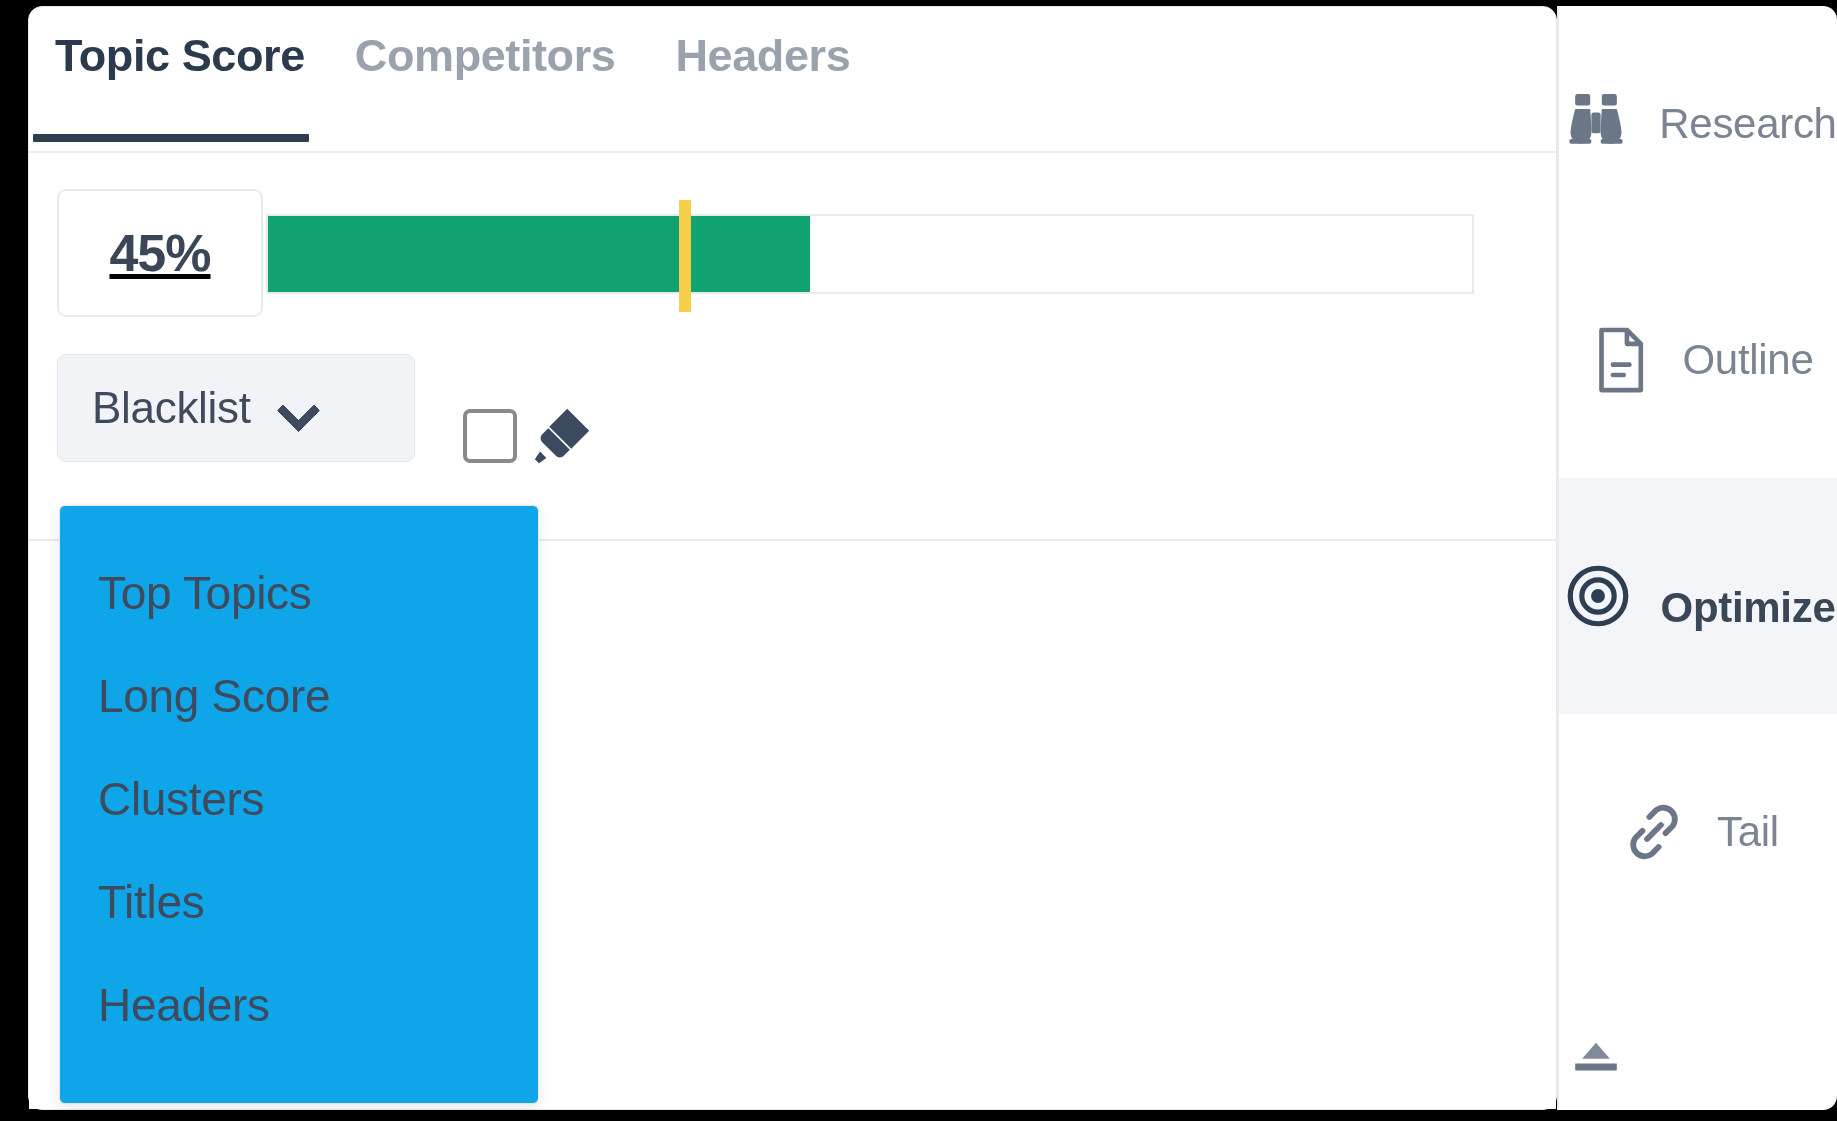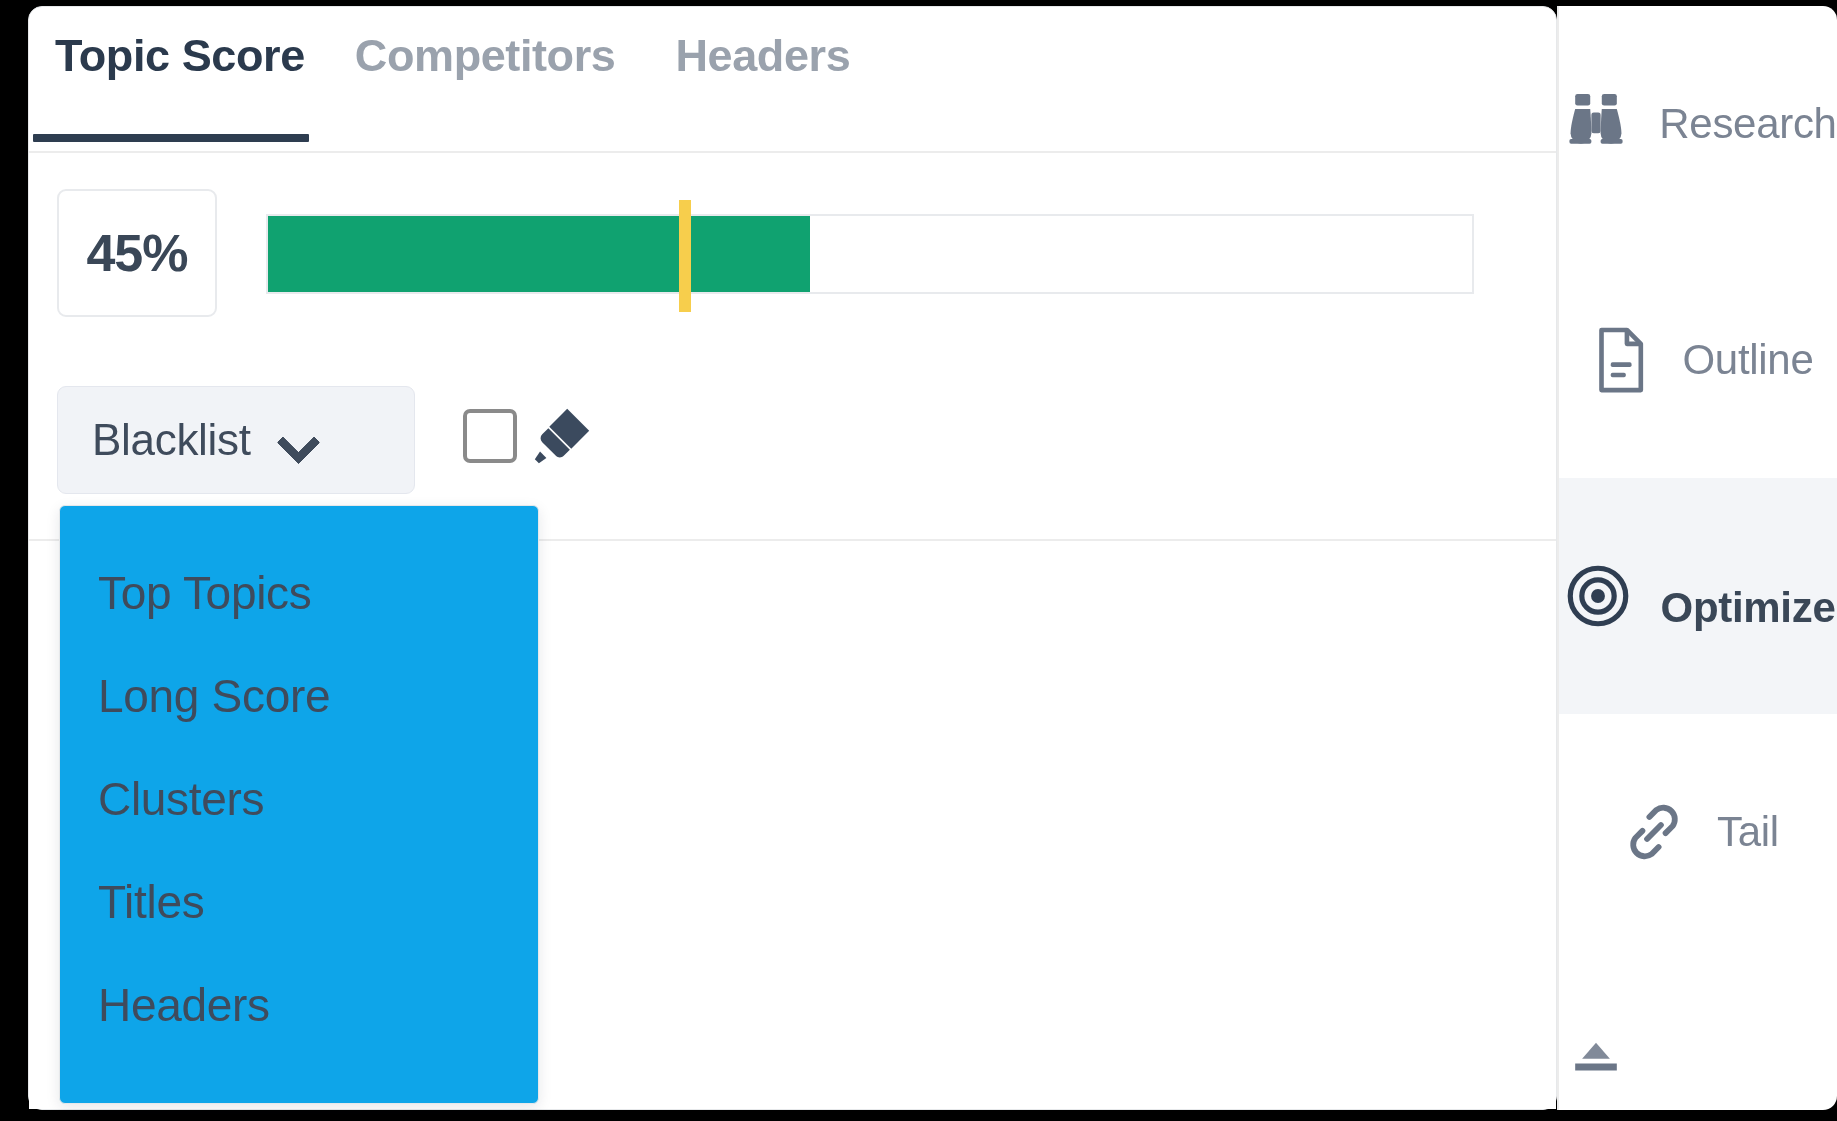--- a/index.html
+++ b/index.html
@@ -72,27 +72,28 @@
   
   .score-row {
     position: absolute;
     left: 0; top: 146px;
     width: 100%;
     height: 176px;
   }
   .score-chip {
     position: absolute;
     left: 28px; top: 36px;
-    width: 160px; height: 128px;
+    width: 206px; height: 128px;
     border: 2px solid #e8eaed;
     border-radius: 9px;
     background: #ffffff;
     display: flex;
     align-items: center;
     justify-content: center;
+    text-decoration: underline;
   }
   .score-chip-value {
     font-size: 52px;
     font-weight: 700;
     color: #3a4757;
     letter-spacing: -1px;
   }
 
   .score-track {
     position: absolute;
@@ -118,21 +119,21 @@
   
   .filter-row {
     position: absolute;
     left: 0; top: 322px;
     width: 100%;
     height: 212px;
     border-bottom: 2px solid #ececec;
   }
   .dropdown-btn {
     position: absolute;
-    left: 28px; top: 57px;
+    left: 28px; top: 25px;
     width: 358px; height: 108px;
     background: #f1f3f7;
     border: 1px solid #e4e7ee;
     border-radius: 9px;
     display: flex;
     align-items: center;
     padding: 0 34px;
     cursor: pointer;
   }
   .dropdown-btn-label {

